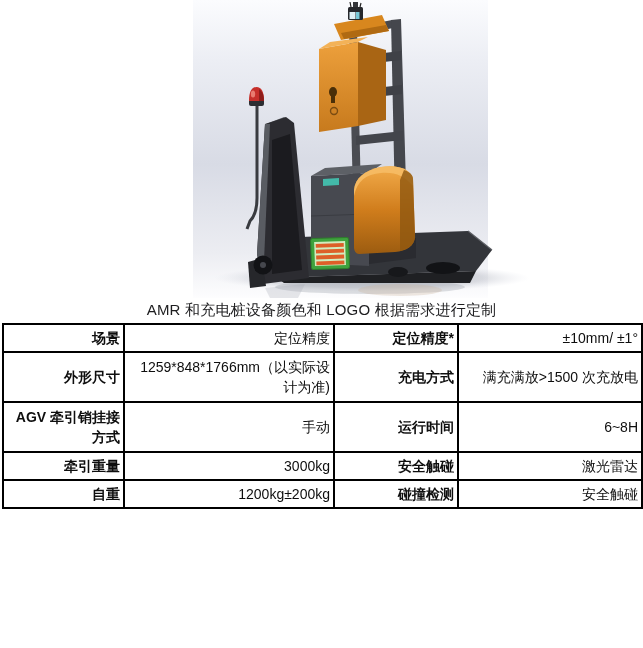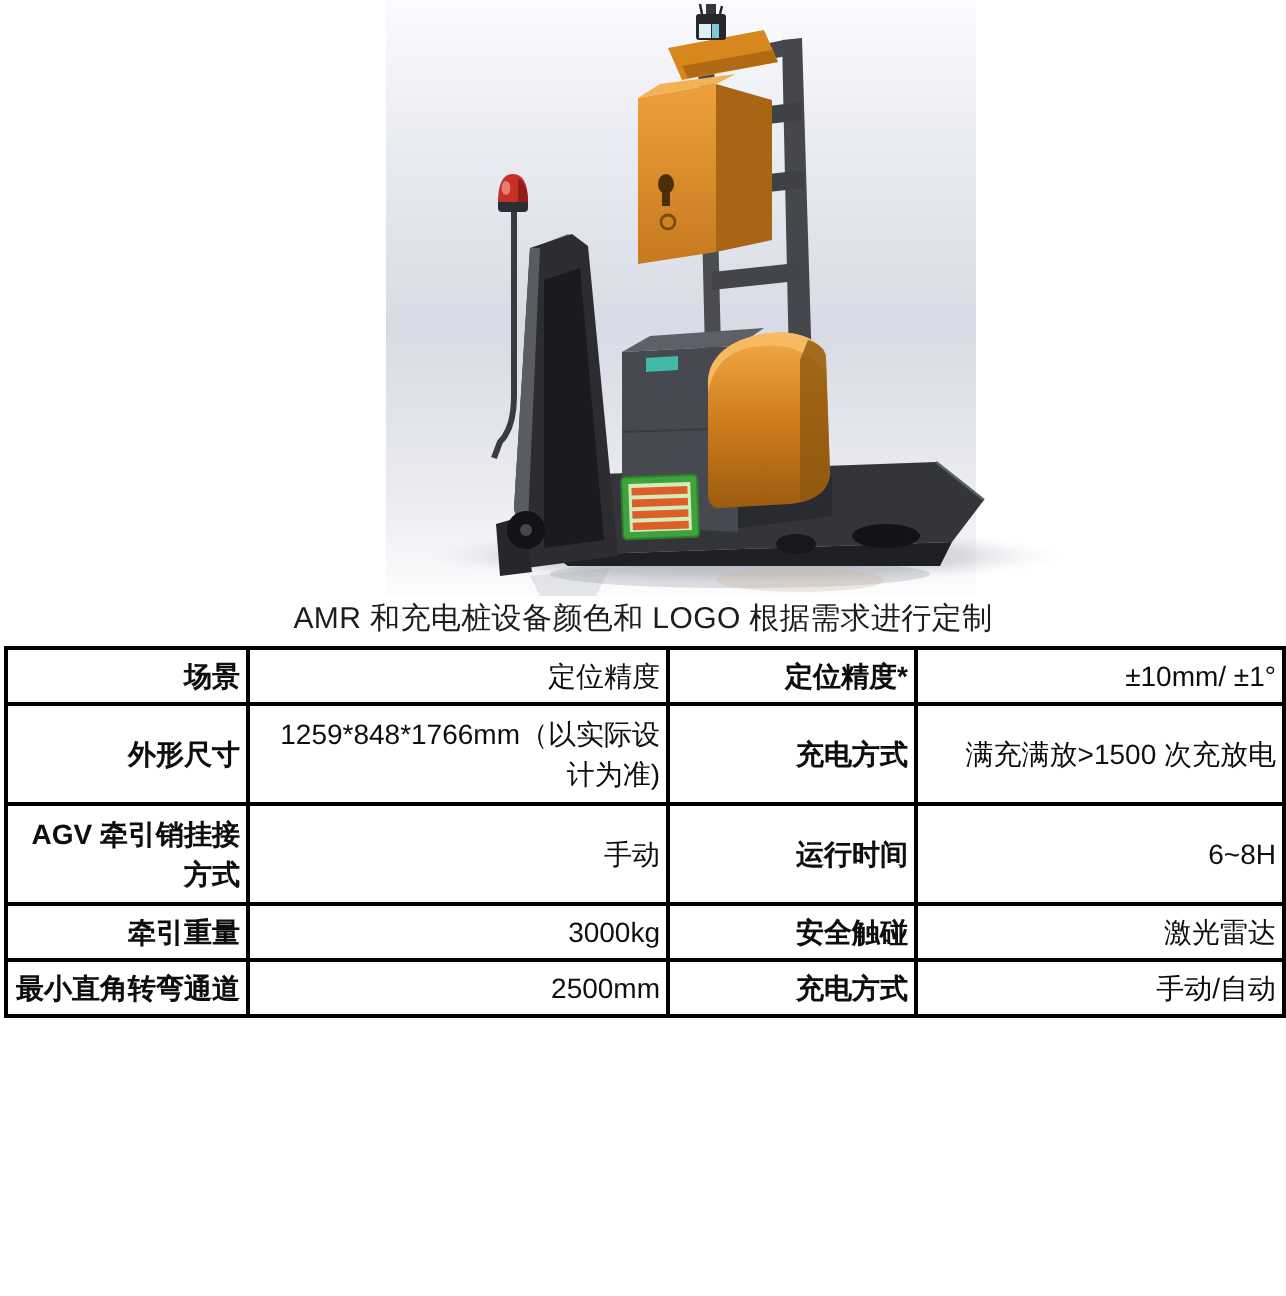--- a/index.html
+++ b/index.html
@@ -179,19 +179,19 @@
       <td class="lbl">运行时间</td>
       <td>6~8H</td>
     </tr>
     <tr class="h1">
       <td class="lbl">牵引重量</td>
       <td>3000kg</td>
       <td class="lbl">安全触碰</td>
       <td>激光雷达</td>
     </tr>
     <tr class="h1">
-      <td class="lbl">最小直角转弯通道</td>
-      <td>2500mm</td>
-      <td class="lbl">充电方式</td>
-      <td>手动/自动</td>
+      <td class="lbl">自重</td>
+      <td>1200kg±200kg</td>
+      <td class="lbl">碰撞检测</td>
+      <td>安全触碰</td>
     </tr>
   </tbody>
 </table>
 
 </body></html>

